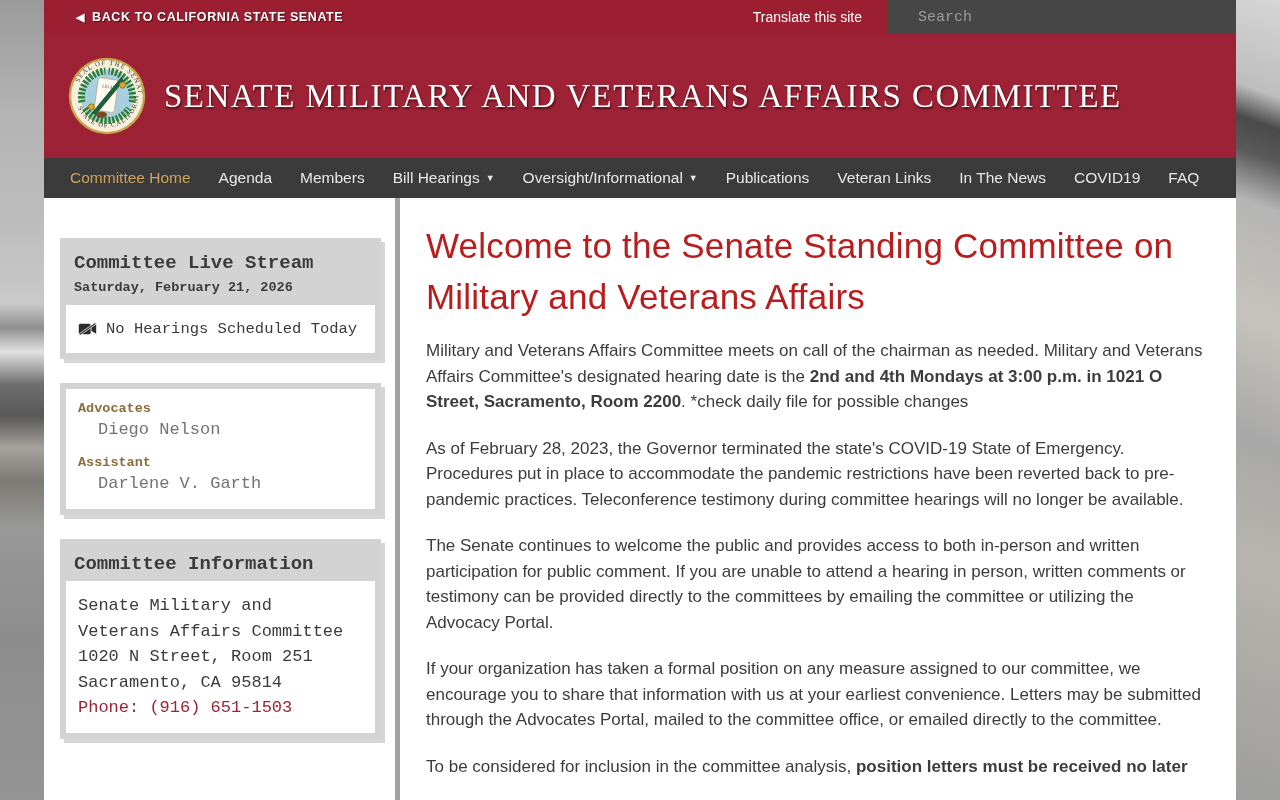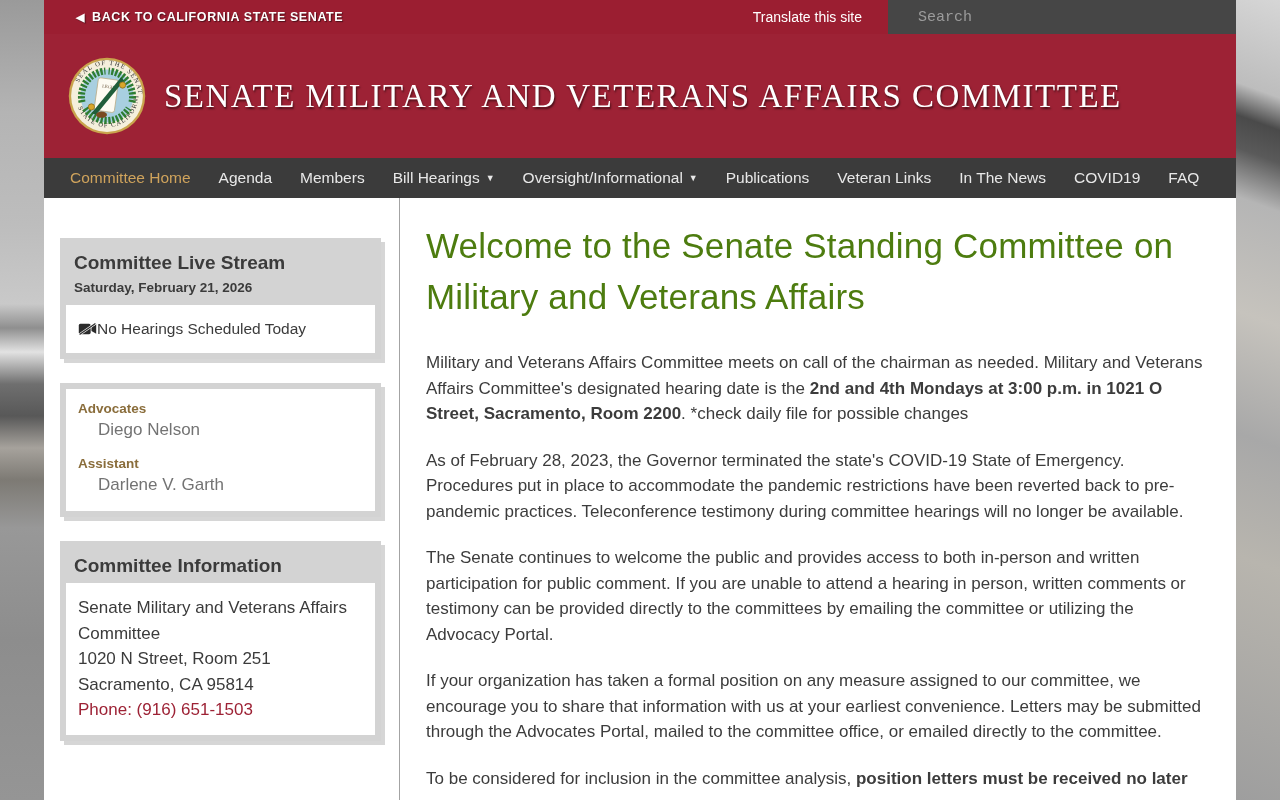--- a/index.html
+++ b/index.html
@@ -43,34 +43,34 @@
   }
 
   
   .nav { height:40px; background:#3b3b3b; display:flex; align-items:center; padding-left:12px; flex:0 0 auto; }
   .nav-item { color:#e8e8e8; font-size:15.5px; padding:0 14px; height:40px; display:flex; align-items:center; gap:6px; cursor:pointer; white-space:nowrap; }
   .nav-item.active { color:#cfa35c; }
   .caret { font-size:9px; color:#e8e8e8; }
 
   
   .content { flex:1 1 auto; display:flex; background:#fff; min-height:0; }
-  .sidebar { width:356px; flex:0 0 auto; border-right:1px solid #a3a3a3; padding:40px 0 0 16px; }
+  .sidebar { width:356px; flex:0 0 auto; border-right:5px solid #a3a3a3; padding:40px 0 0 16px;font-family:Liberation Mono, monospace; }
   .panel { width:321px; background:#d3d3d3; box-shadow:4px 4px 0 rgba(0,0,0,.16); margin-bottom:24px; padding:6px; }
   .panel-title { font-size:19px; font-weight:bold; color:#3b3b3b; padding:8px 8px 6px 8px; }
   .panel-date { font-size:13.5px; font-weight:bold; color:#3b3b3b; padding:0 8px 10px 8px; }
   .panel-body { background:#fff; padding:12px; }
-  .stream-status { display:flex; align-items:center; font-size:15.5px; color:#3b3b3b; padding:3px 0; }
+  .stream-status { display:flex; align-items:center; gap:9px; font-size:15.5px; color:#3b3b3b; padding:3px 0; }
   .role-label { font-size:13.5px; font-weight:bold; color:#8a6d3b; margin-bottom:4px; }
   .role-name { font-size:17px; color:#737373; padding-left:20px; margin-bottom:16px; cursor:pointer; }
   .role-name:last-child { margin-bottom:4px; }
   .info-line { font-size:17px; color:#3b3b3b; line-height:1.5; }
   .info-phone { font-size:17px; color:#9d2235; line-height:1.5; cursor:pointer; }
 
   .main { flex:1 1 auto; padding:22px 29px 0 26px; min-width:0; }
-  .page-heading { color:#4d7c0f; font-size:35px; font-weight:400; line-height:51px; letter-spacing:.2px; margin-bottom:28px; }
+  .page-heading { color:#b91c1c; font-size:35px; font-weight:400; line-height:51px; letter-spacing:.2px; margin-bottom:16px; }
   .main p { font-size:17px; color:#3c3c3c; line-height:25.5px; margin-bottom:21px; }
 </style>
 </head>
 <body>
 
 <div class="photo-strip left"></div>
 <div class="photo-strip right"></div>
 
 <div class="site">
 

